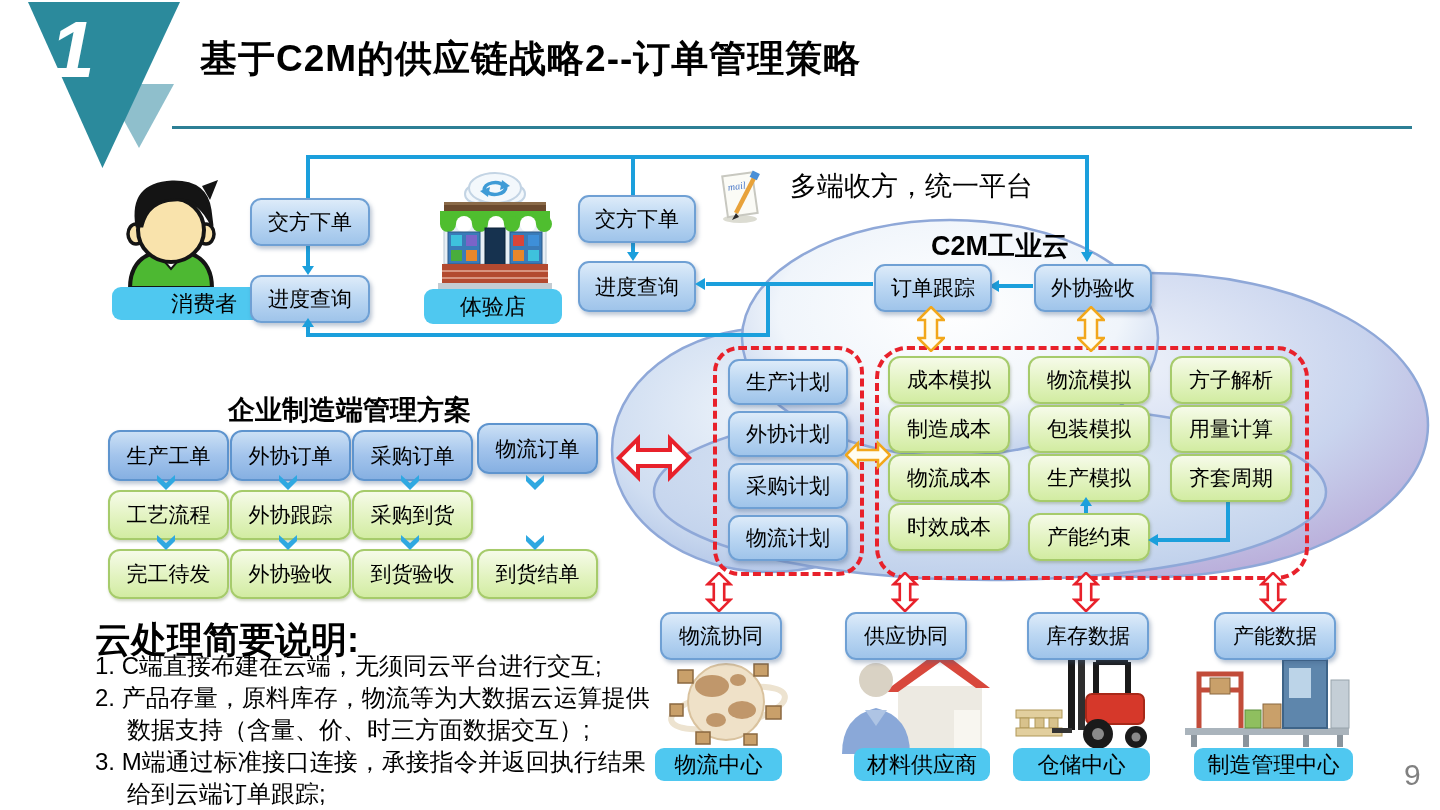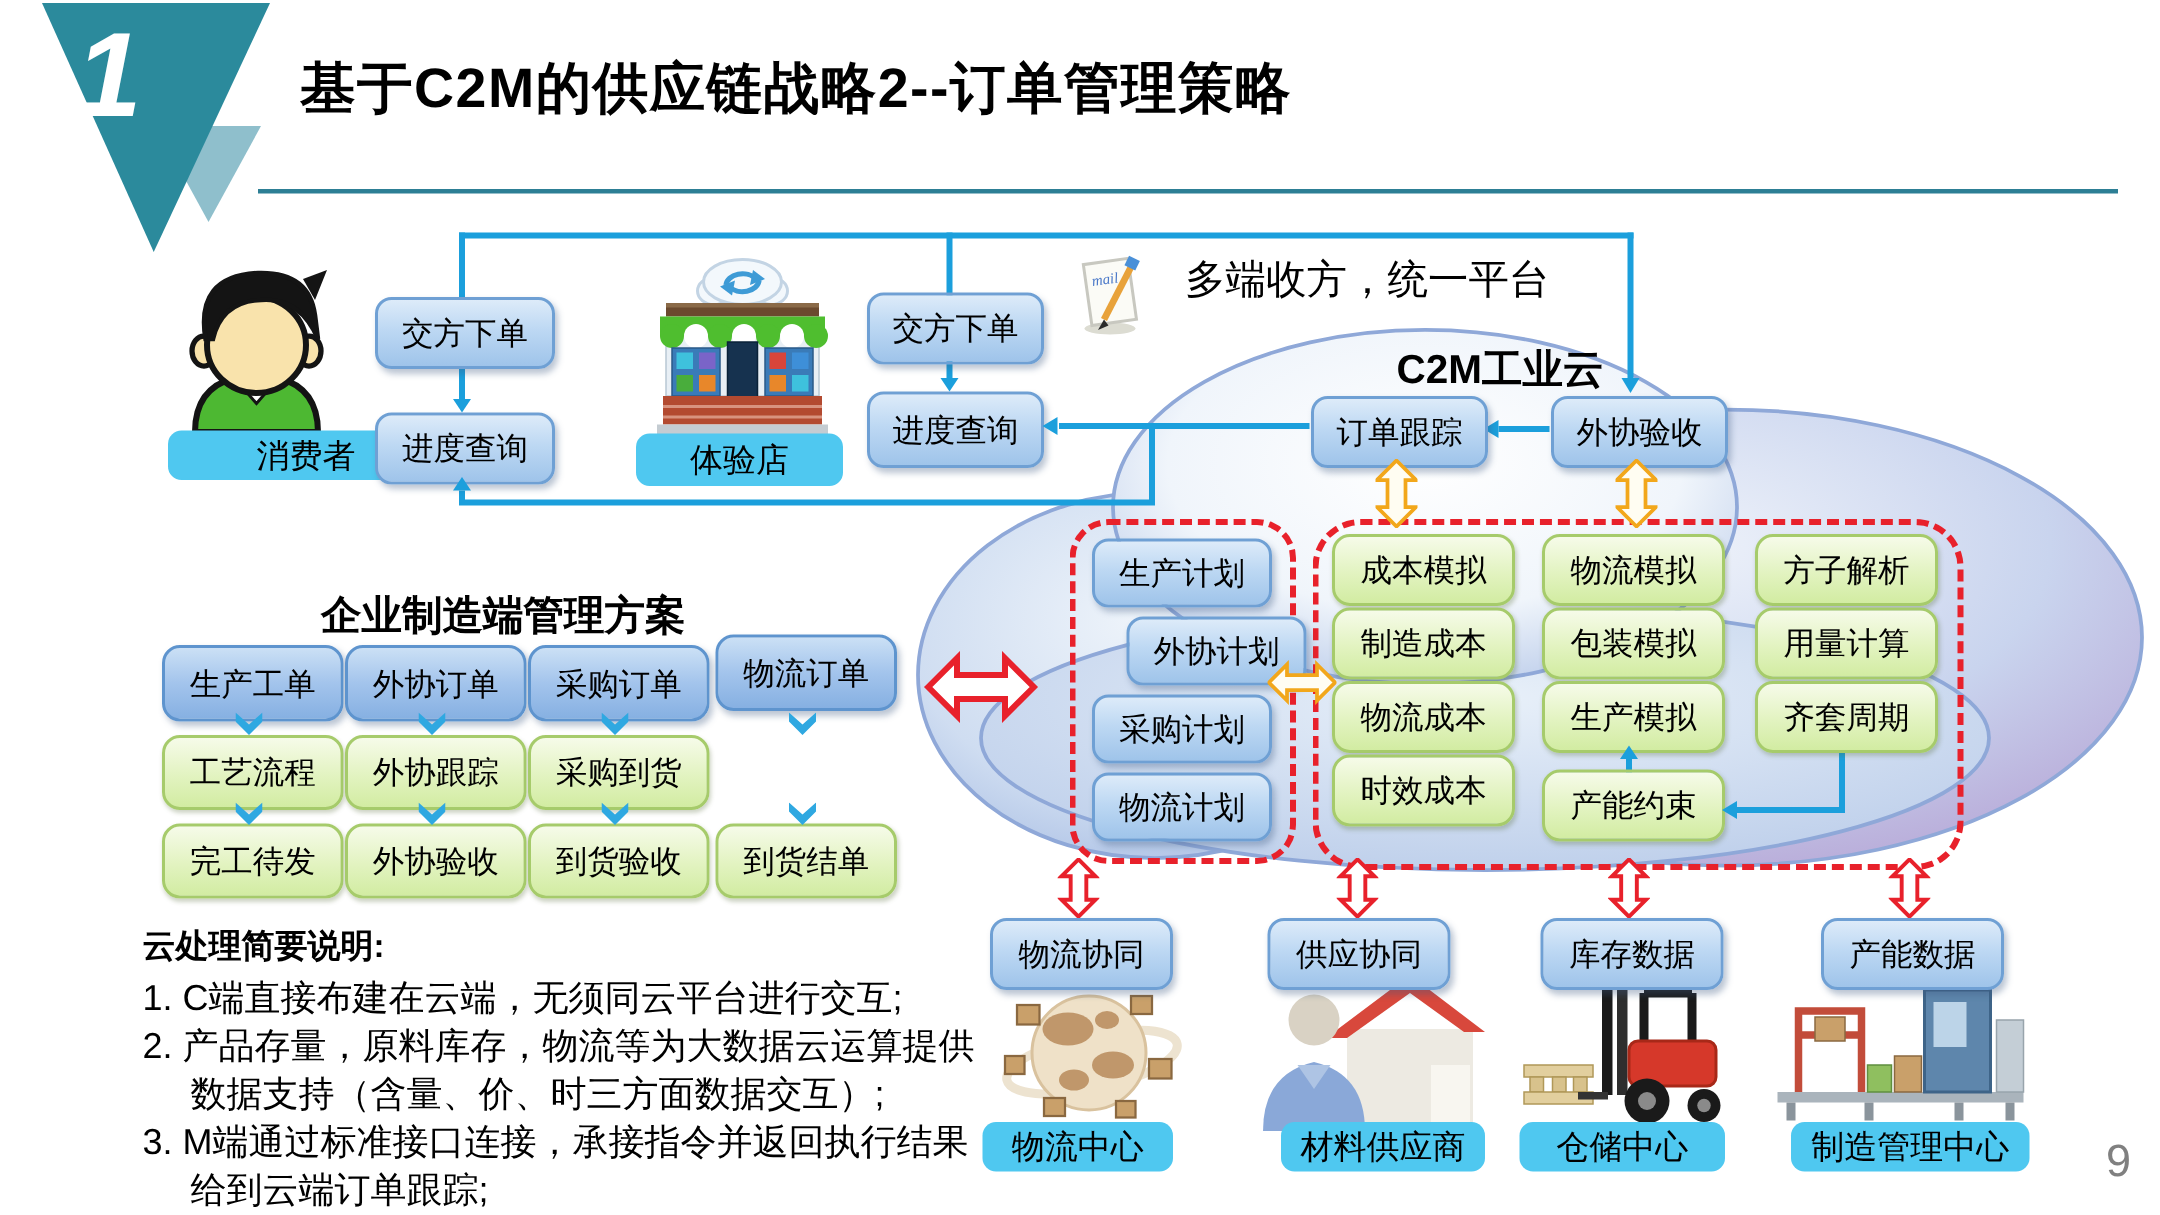--- a/index.html
+++ b/index.html
@@ -210,21 +210,21 @@
         <polygon points="14,1 27,14 20,14 20,32 27,32 14,45 1,32 8,32 8,14 1,14" fill="#fffdf2" stroke="#f2a71b" stroke-width="2.5"></polygon>
       </svg>
   </div>
 
   <div class="dash-red" style="left:713px;top:346px;width:143px;height:222px;border-radius:26px;"></div>
   <div class="dash-red" style="left:875px;top:346px;width:426px;height:226px;border-radius:32px;"></div>
 
   <div class="abs btn-blue" style="left:728px;top:359px;width:116px;height:42px;">
       <span>生产计划</span>
     </div>
-  <div class="abs btn-blue" style="left:728px;top:411px;width:116px;height:42px;margin-left:23px;">
+  <div class="abs btn-blue" style="left:728px;top:411px;width:116px;height:42px;">
       <span>外协计划</span>
     </div>
   <div class="abs btn-blue" style="left:728px;top:463px;width:116px;height:42px;">
       <span>采购计划</span>
     </div>
   <div class="abs btn-blue" style="left:728px;top:515px;width:116px;height:42px;">
       <span>物流计划</span>
     </div>
 
   <div class="abs box-green" style="left:888px;top:356px;width:118px;height:44px;">
@@ -295,21 +295,21 @@
       </svg></div>
   <div class="dblarrow" style="left:1072px;top:572px;">
     <svg width="28" height="40" viewBox="0 0 28 46">
         <polygon points="14,1 27,14 20,14 20,32 27,32 14,45 1,32 8,32 8,14 1,14" fill="#ffffff" stroke="#e8212b" stroke-width="3"></polygon>
       </svg></div>
   <div class="dblarrow" style="left:1259px;top:572px;">
     <svg width="28" height="40" viewBox="0 0 28 46">
         <polygon points="14,1 27,14 20,14 20,32 27,32 14,45 1,32 8,32 8,14 1,14" fill="#ffffff" stroke="#e8212b" stroke-width="3"></polygon>
       </svg></div>
 
-  <div class="abs heading" style="left:214px;top:392px;">企业制造端管理方案</div>
+  <div class="abs heading" style="left:228px;top:392px;">企业制造端管理方案</div>
 
   <div class="abs btn-blue2" style="left:108px;top:430px;width:117px;height:47px;">
       <span>生产工单</span>
     </div>
   <div class="abs btn-blue2" style="left:230px;top:430px;width:117px;height:47px;">
       <span>外协订单</span>
     </div>
   <div class="abs btn-blue2" style="left:352px;top:430px;width:117px;height:47px;">
       <span>采购订单</span>
     </div>
@@ -358,21 +358,21 @@
   <div class="chev" style="left:279px;top:535px;"><svg width="18" height="15">
         <polygon points="0,0 9,8 18,0 18,6 9,15 0,6" fill="#2fa8e1"></polygon>
       </svg></div>
   <div class="chev" style="left:401px;top:535px;"><svg width="18" height="15">
         <polygon points="0,0 9,8 18,0 18,6 9,15 0,6" fill="#2fa8e1"></polygon>
       </svg></div>
   <div class="chev" style="left:526px;top:535px;"><svg width="18" height="15">
         <polygon points="0,0 9,8 18,0 18,6 9,15 0,6" fill="#2fa8e1"></polygon>
       </svg></div>
 
-  <div class="abs heading" style="left:95px;top:616px;font-size:22px;text-align:right;">云处理简要说明:</div>
+  <div class="abs heading" style="left:95px;top:616px;font-size:36px;text-align:right;">云处理简要说明:</div>
   <div class="abs notes-list" style="left:95px;top:650px;">
     <div>1. C端直接布建在云端，无须同云平台进行交互;</div>
     <div>2. 产品存量，原料库存，物流等为大数据云运算提供数据支持（含量、价、时三方面数据交互）;</div>
     <div>3. M端通过标准接口连接，承接指令并返回执行结果给到云端订单跟踪;</div>
   </div>
 
   <div class="abs btn-blue" style="left:660px;top:612px;width:118px;height:44px;">
       <span>物流协同</span>
     </div>
   <div class="abs btn-blue" style="left:845px;top:612px;width:118px;height:44px;">

